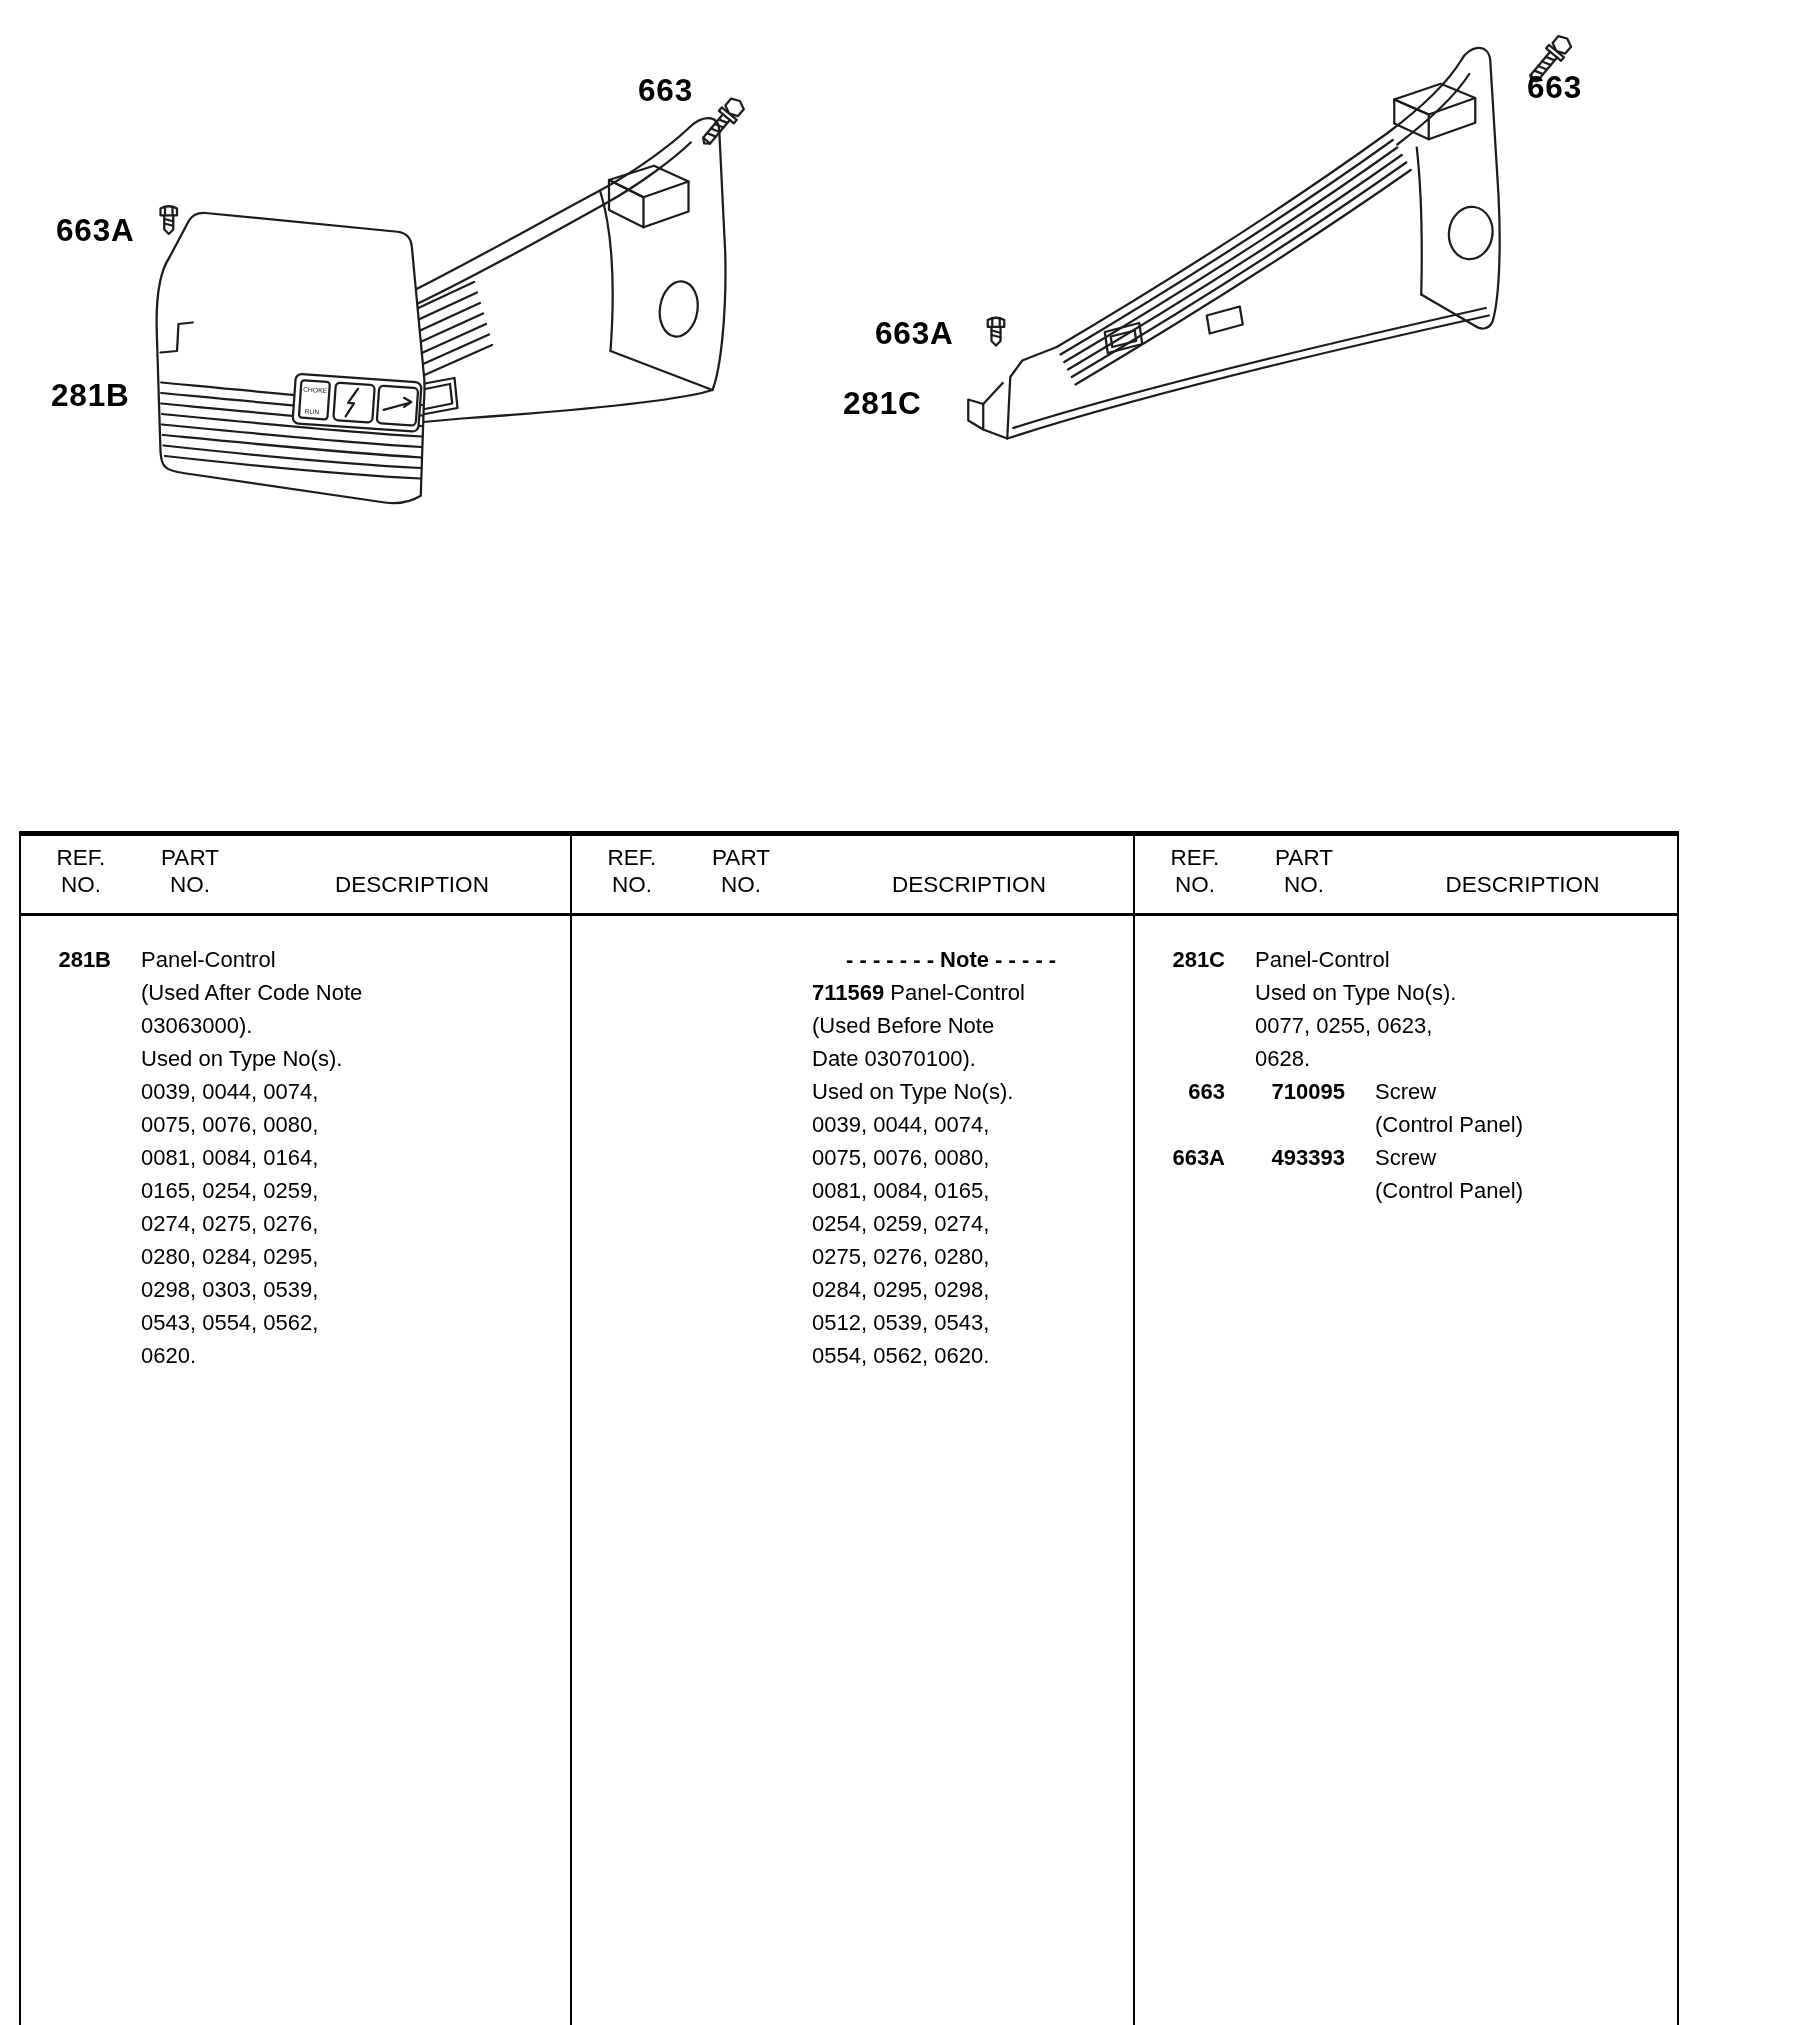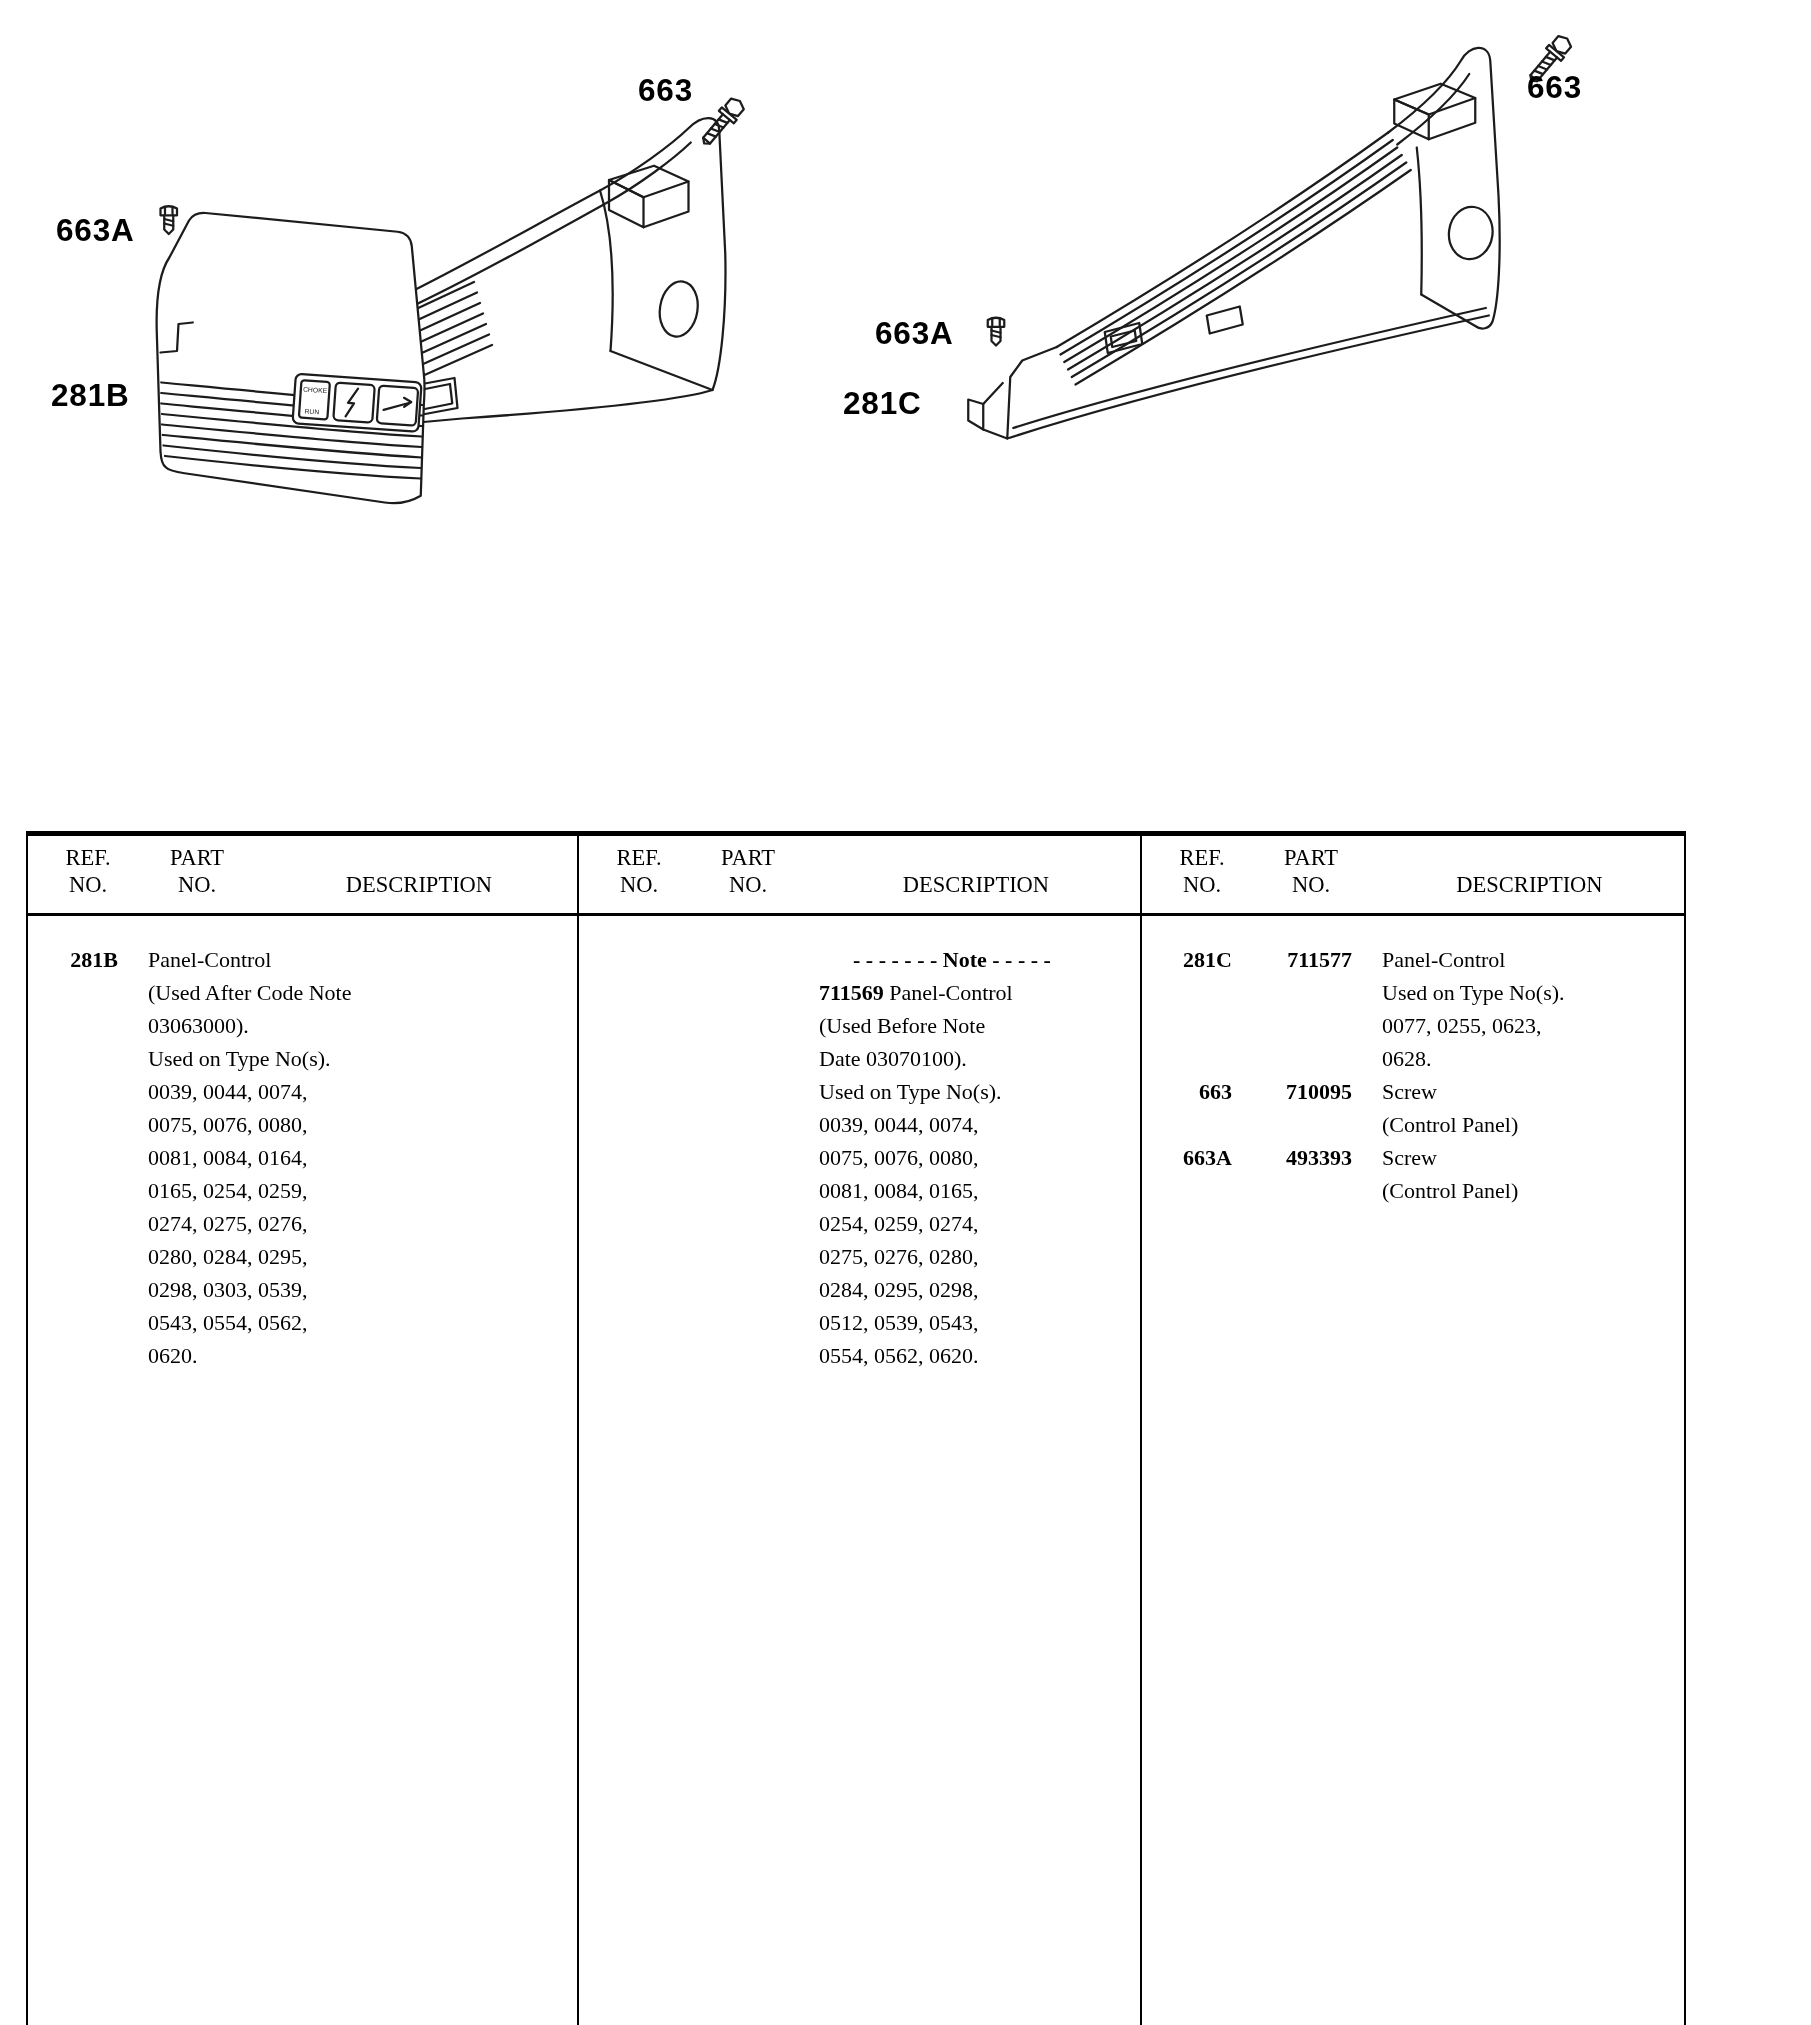--- a/index.html
+++ b/index.html
@@ -4,23 +4,23 @@
 <style>
   html,body{margin:0;padding:0;}
   body{
     width:1811px;height:2025px;position:relative;background:#ffffff;
     font-family:"Liberation Sans",sans-serif;color:#000;overflow:hidden;
   }
   .diag{position:absolute;}
   .callout{position:absolute;font-weight:bold;font-size:31.5px;letter-spacing:0.8px;}
   
   .parts-table{
-    position:absolute;left:26px;top:831px;width:1660px;height:1194px;
+    position:absolute;left:19px;top:831px;width:1660px;height:1194px;
     border-top:5.3px solid #000;border-left:2.3px solid #000;border-right:2.3px solid #000;
-    display:flex;box-sizing:border-box;font-family:Liberation Serif, serif;
+    display:flex;box-sizing:border-box;
   }
   .pcol{display:flex;flex-direction:column;box-sizing:border-box;border-right:2.3px solid #000;}
   .pcol:last-child{border-right:none;}
   .pcol1{width:551px;flex:none;}
   .pcol2{width:563px;flex:none;}
   .pcol3{flex:1;}
   .col-header{
     height:69px;border-bottom:3px solid #000;display:flex;align-items:flex-start;
     padding-top:7.5px;font-size:22.5px;line-height:27px;box-sizing:content-box;
   }
@@ -234,21 +234,20 @@
         <div>PART</div>
           <div>NO.</div>
       </div>
       <div class="hc desc">
         <div>DESCRIPTION</div>
       </div>
     </div>
     <div class="col-body">
         <div class="entry">
           <div class="cell-ref">281C</div>
-          <div class="cell-part">711577</div>
           <div class="cell-desc">
             <div class="line">Panel-Control</div>
             <div class="line">Used on Type No(s).</div>
             <div class="line">0077, 0255, 0623,</div>
             <div class="line">0628.</div>
           </div>
         </div>
         <div class="entry">
           <div class="cell-ref">663</div>
           <div class="cell-part">710095</div>

